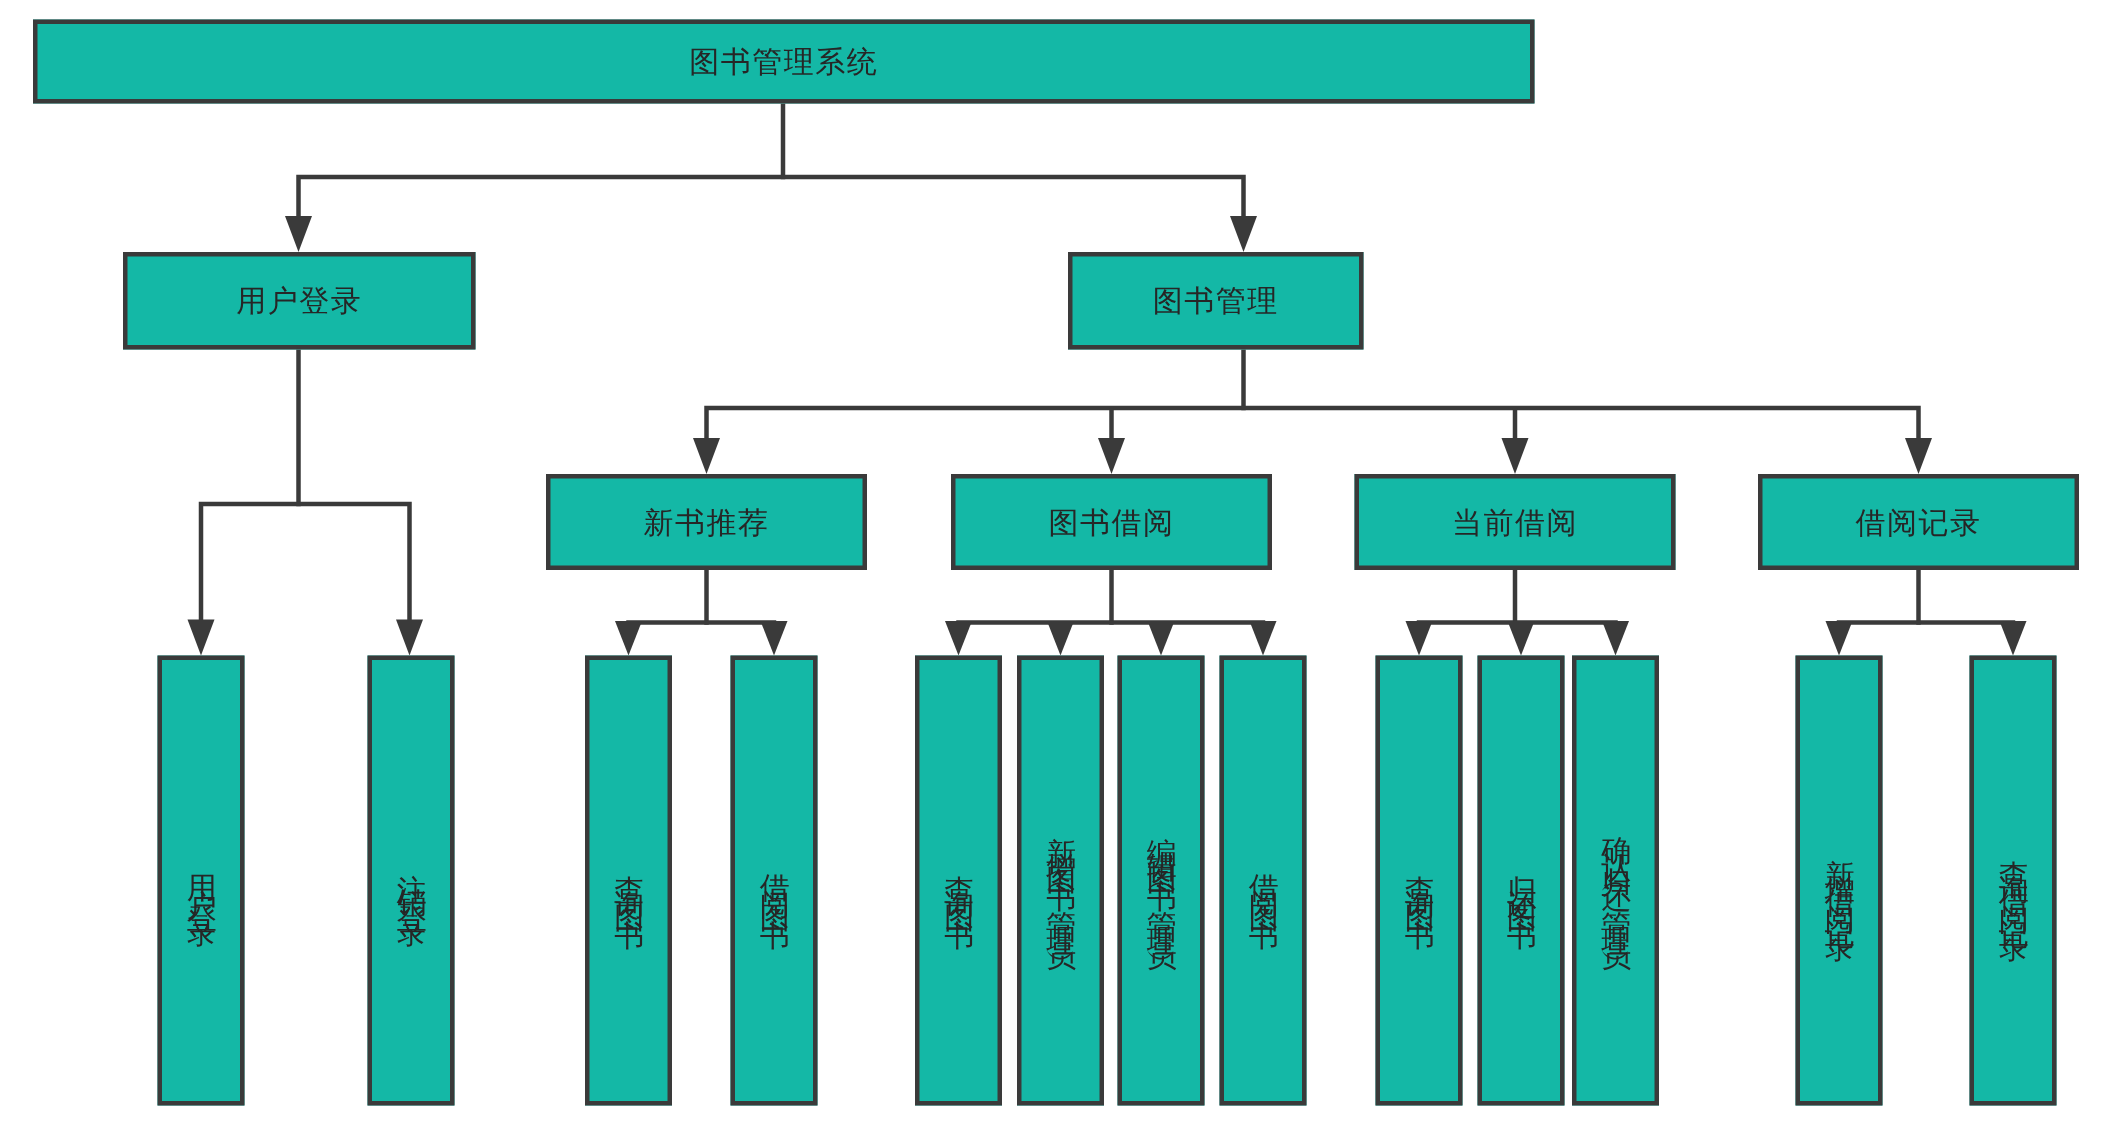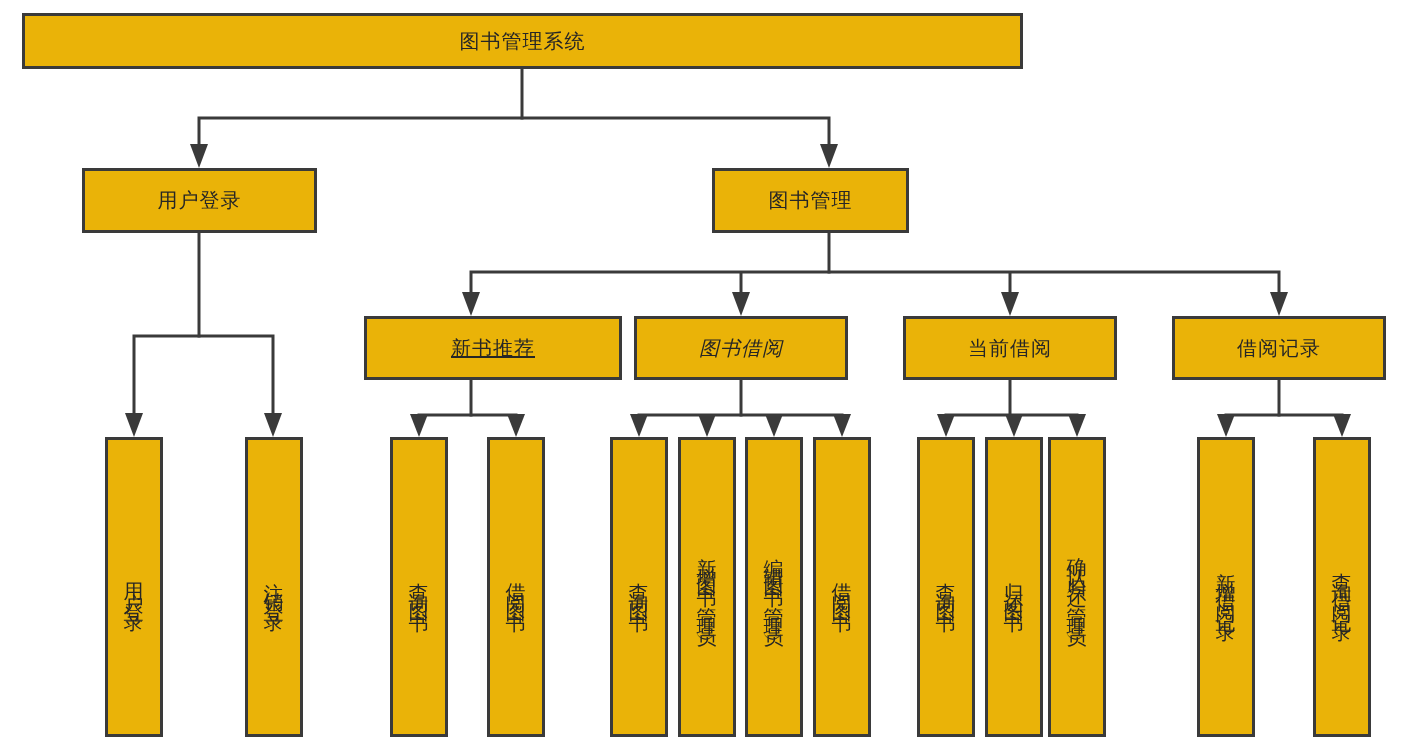--- a/index.html
+++ b/index.html
@@ -13,21 +13,21 @@
     overflow: hidden;
   }
   .connectors {
     position: absolute;
     left: 0; top: 0;
     z-index: 0;
   }
   .box {
     position: absolute;
     border: 3px solid #3a3a3a;
-    background: #eab308;
+    background: #14b8a6;
     display: flex;
     align-items: center;
     justify-content: center;
     color: #262626;
     font-size: 20px;
     z-index: 1;
     letter-spacing: 1px;
   }
   .vbox span {
     writing-mode: vertical-rl;
@@ -116,24 +116,24 @@
     <span>图书管理系统</span>
   </div>
 
   <div class="box" style="left:82px; top:168px; width:235px; height:65px;">
     <span>用户登录</span>
   </div>
   <div class="box" style="left:712px; top:168px; width:197px; height:65px;">
     <span>图书管理</span>
   </div>
 
-  <div class="box" style="left:364px; top:316px; width:258px; height:64px;text-decoration:underline;">
+  <div class="box" style="left:364px; top:316px; width:214px; height:64px;">
     <span>新书推荐</span>
   </div>
-  <div class="box" style="left:634px; top:316px; width:214px; height:64px;font-style:italic;">
+  <div class="box" style="left:634px; top:316px; width:214px; height:64px;">
     <span>图书借阅</span>
   </div>
   <div class="box" style="left:903px; top:316px; width:214px; height:64px;">
     <span>当前借阅</span>
   </div>
   <div class="box" style="left:1172px; top:316px; width:214px; height:64px;">
     <span>借阅记录</span>
   </div>
 
   <div class="box vbox" style="left:105px; top:437px; width:58px; height:300px;">

